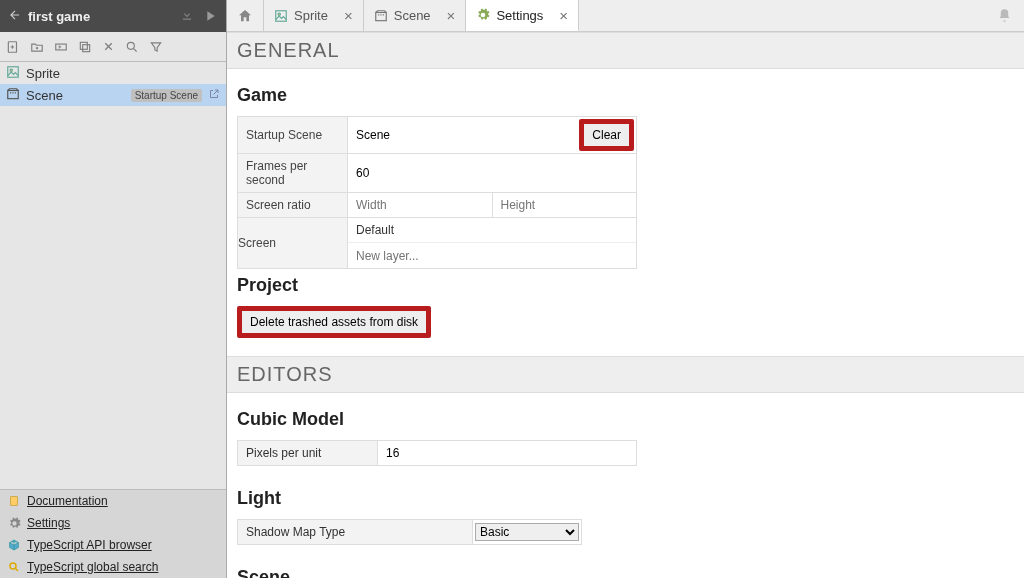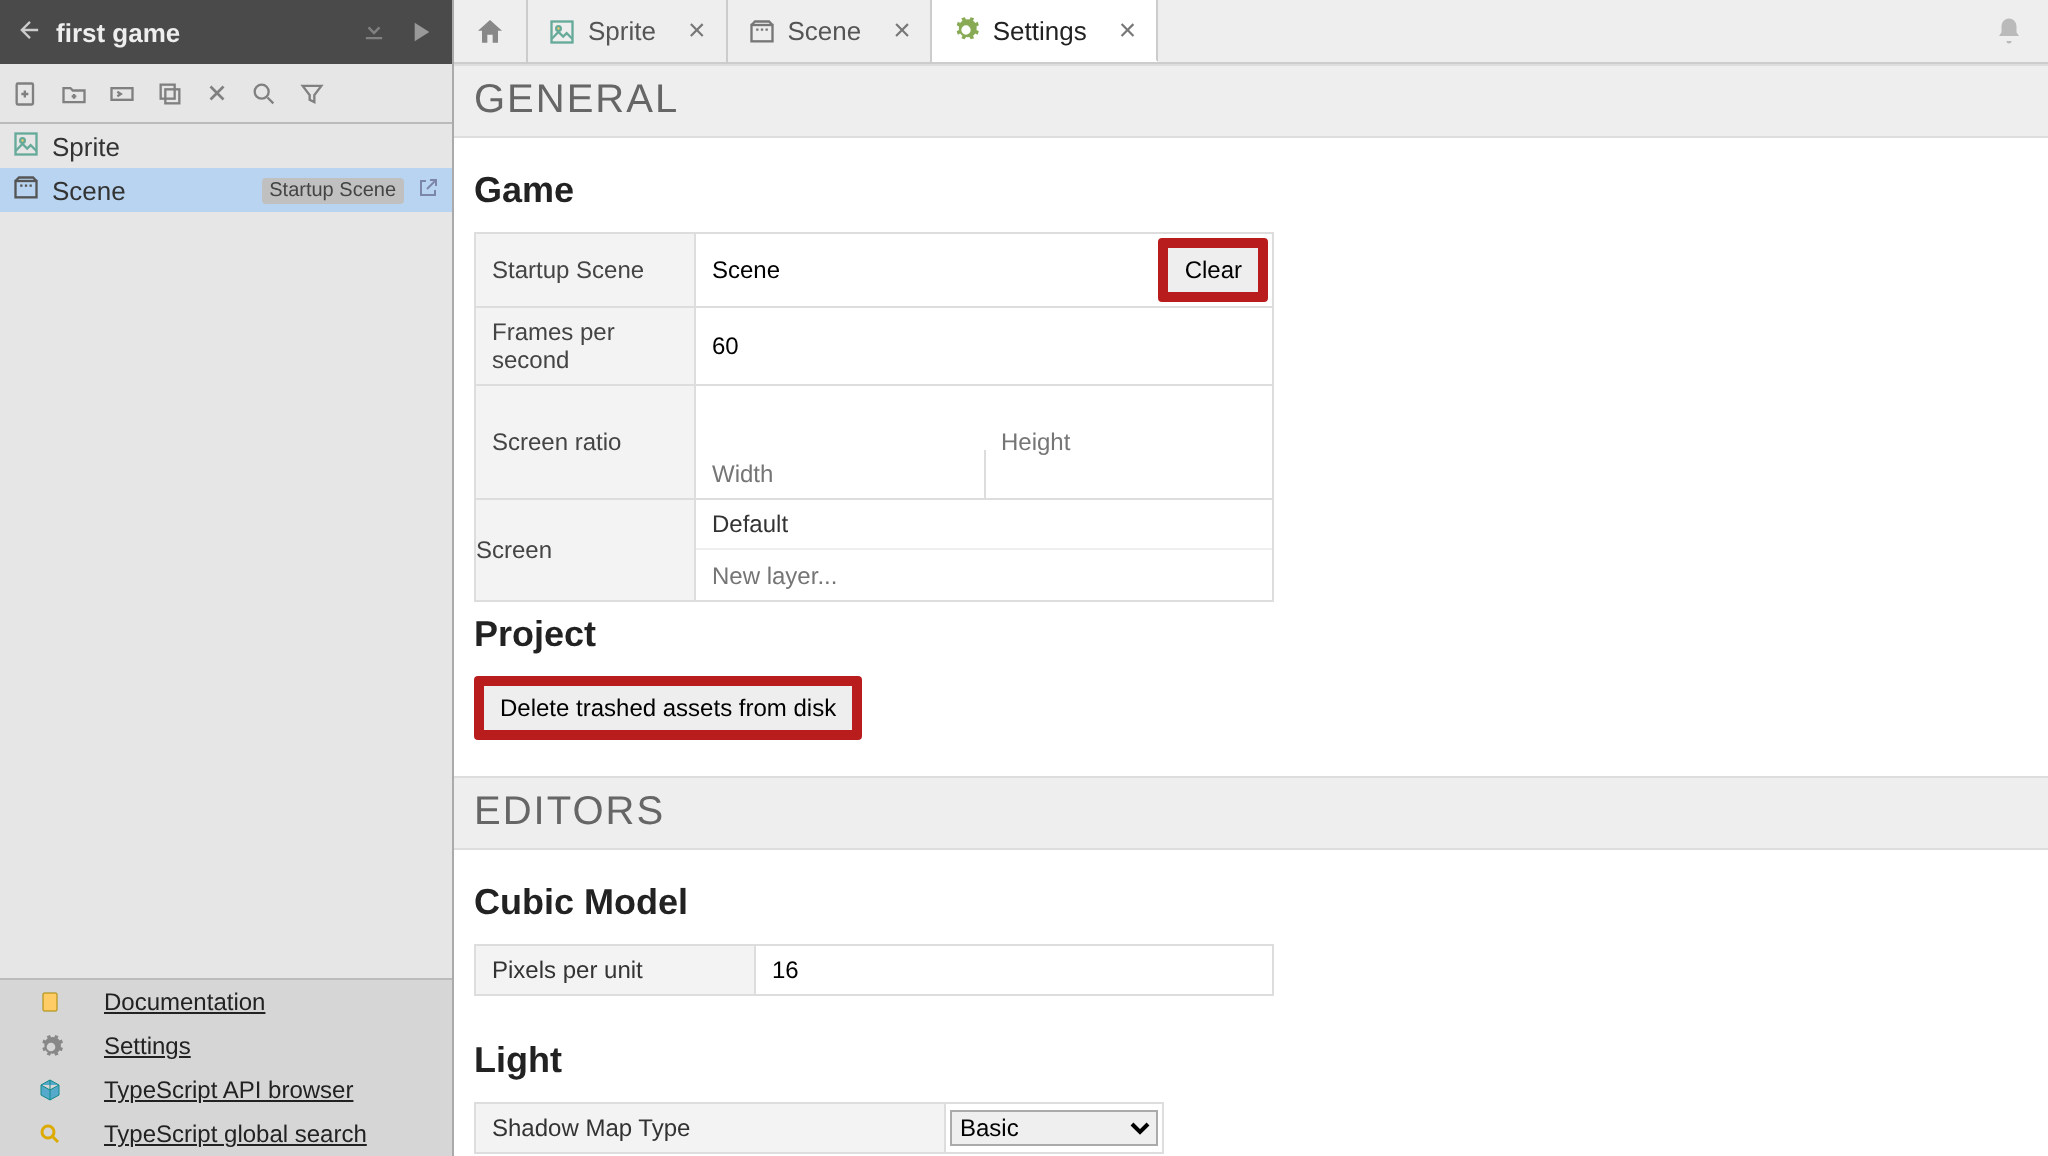--- a/index.html
+++ b/index.html
@@ -13,21 +13,21 @@
 .sidebar-header .play svg { display:block; }
 .sidebar-toolbar { height: 30px; background: #e6e6e6; display: flex; align-items: center; padding: 0 6px; gap: 10px; border-bottom: 1px solid #bbb; }
 .sidebar-toolbar .ticon { cursor: pointer; opacity: 0.7; display: flex; align-items: center; }
 .asset-list { flex: 1; background: #e6e6e6; overflow-y: auto; }
 .asset-row { height: 22px; display: flex; align-items: center; padding: 0 6px; gap: 6px; cursor: pointer; }
 .asset-row.selected { background: #b8d4f0; }
 .asset-row .label { flex: 1; font-size: 13px; }
 .asset-row .badge { background: #c0c0c0; font-size: 10px; padding: 1px 4px; border-radius: 2px; color: #444; }
 .asset-row .open-icon { opacity: 0.6; cursor: pointer; }
 .sidebar-footer { background: #d6d6d6; border-top: 1px solid #bbb; }
-.footer-row { height: 22px; display: flex; align-items: center; padding: 0 18px; gap: 20px; cursor: pointer; }
+.footer-row { height: 22px; display: flex; align-items: center; padding: 0 7px; gap: 6px; cursor: pointer; }
 .footer-row .link { text-decoration: underline; color: #222; font-size: 12px; }
 .footer-row .ficon { width: 14px; display: flex; justify-content: center; }
 .main { flex: 1; display: flex; flex-direction: column; background: #fff; }
 .tabbar { height: 32px; background: #eee; display: flex; align-items: stretch; border-bottom: 1px solid #ccc; position: relative; }
 .tab { display: flex; align-items: center; padding: 0 10px; gap: 6px; border-right: 1px solid #ccc; cursor: pointer; font-size: 13px; color: #555; background: #eee; }
 .tab.home { padding: 0 10px; }
 .tab.active { background: #fff; border-bottom: 1px solid #fff; color: #222; }
 .tab .close { margin-left: 10px; cursor: pointer; color: #777; font-size: 15px; }
 .tab-icon { display: inline-flex; }
 .tabbar .bell { position: absolute; right: 12px; top: 8px; opacity: 0.6; cursor: pointer; }
@@ -236,21 +236,21 @@
             </td>
           </tr>
           <tr>
             <td class="label">Frames per second</td>
             <td><input type="text" value="60" style=""></td>
           </tr>
           <tr>
             <td class="label">Screen ratio</td>
             <td style="padding:0">
               <div class="row-flex">
-                <input type="text" style="flex: 1 1 0%; padding: 5px 8px; border-right: 1px solid rgb(221, 221, 221); margin-top: 32px;" placeholder="Width">
+                <input type="text" style="flex: 1 1 0%; padding: 5px 8px; border-right: 1px solid rgb(221, 221, 221);" placeholder="Width">
                 <input type="text" style="flex: 1 1 0%; padding: 5px 8px;" placeholder="Height">
               </div>
             </td>
           </tr>
           <tr class="layers-cell-wrap">
             <td class="label" style="padding:5px 8px">Screen</td>
             <td>
               <div class="layers-inner-row">Default</div>
               <div class="layers-inner-row">
                     <input type="text" style="border: none; outline: none; width: 100%; font-size: 12px;" class="placeholder" placeholder="New layer...">

